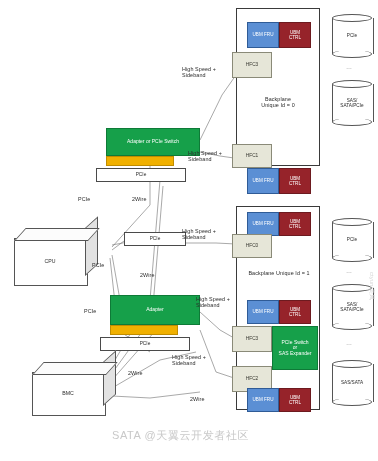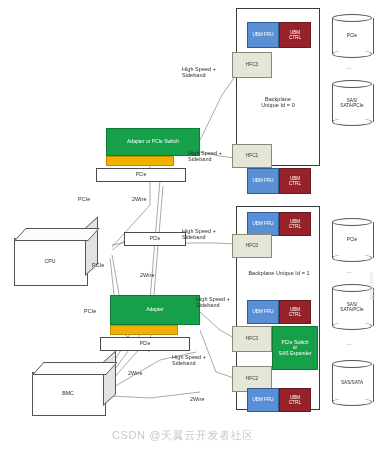--- a/index.html
+++ b/index.html
@@ -273,17 +273,17 @@
   <div class="lbl" style="left:78px;top:196px;">PCIe</div>
   <div class="lbl" style="left:92px;top:262px;">PCIe</div>
   <div class="lbl" style="left:84px;top:308px;">PCIe</div>
 
   <div class="lbl" style="left:132px;top:196px;">2Wire</div>
   <div class="lbl" style="left:140px;top:272px;">2Wire</div>
   <div class="lbl" style="left:128px;top:370px;">2Wire</div>
   <div class="lbl" style="left:190px;top:396px;">2Wire</div>
 
   <div class="wm">
-    <span>CSDN @天翼云开发者社区</span>
+    <span>SATA @天翼云开发者社区</span>
   </div>
   <div class="wm-side">ctyun/栾凤</div>
 
 </div>
 
 </body></html>

